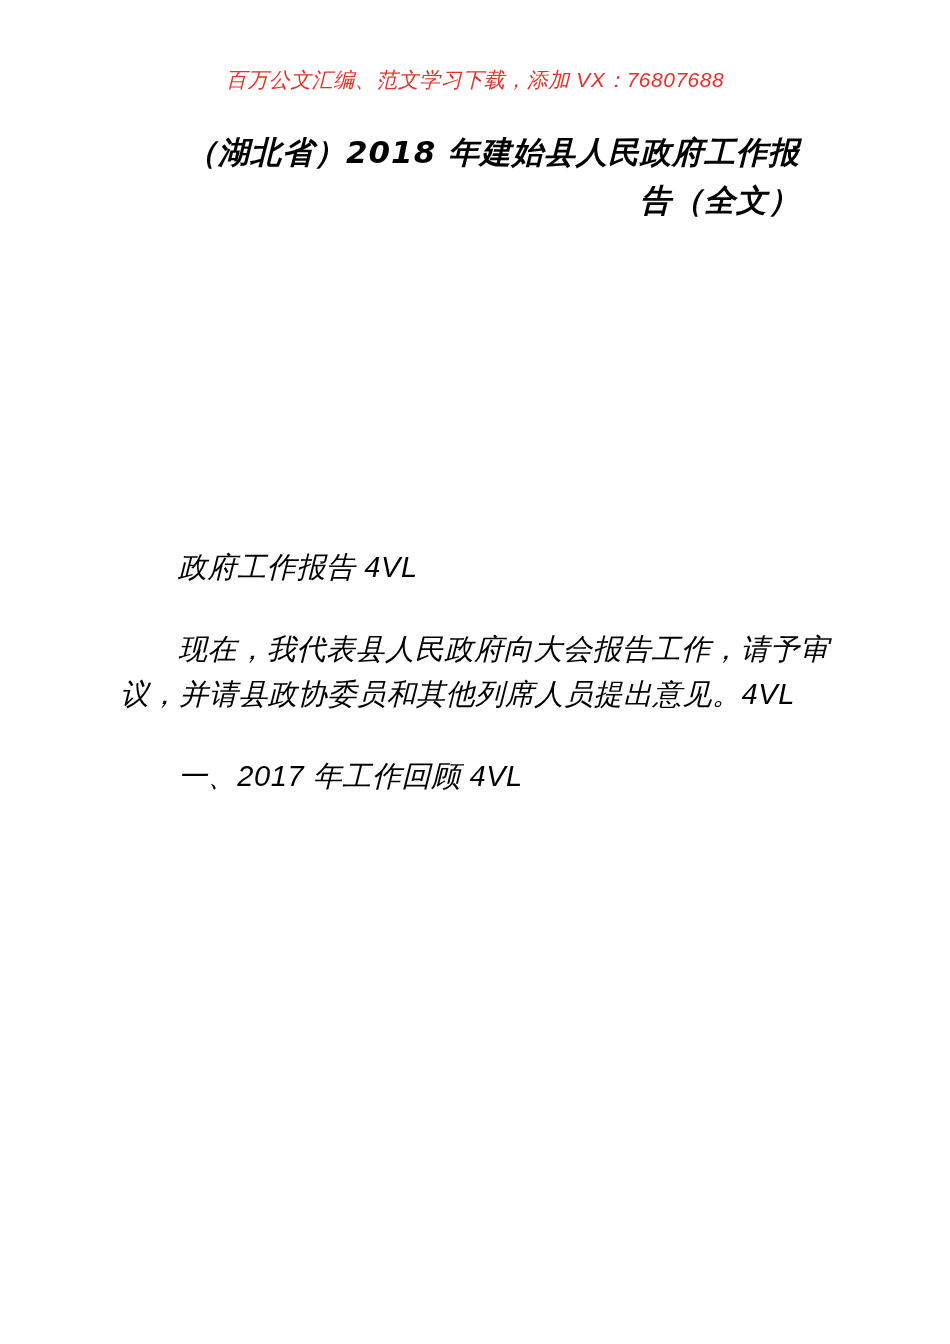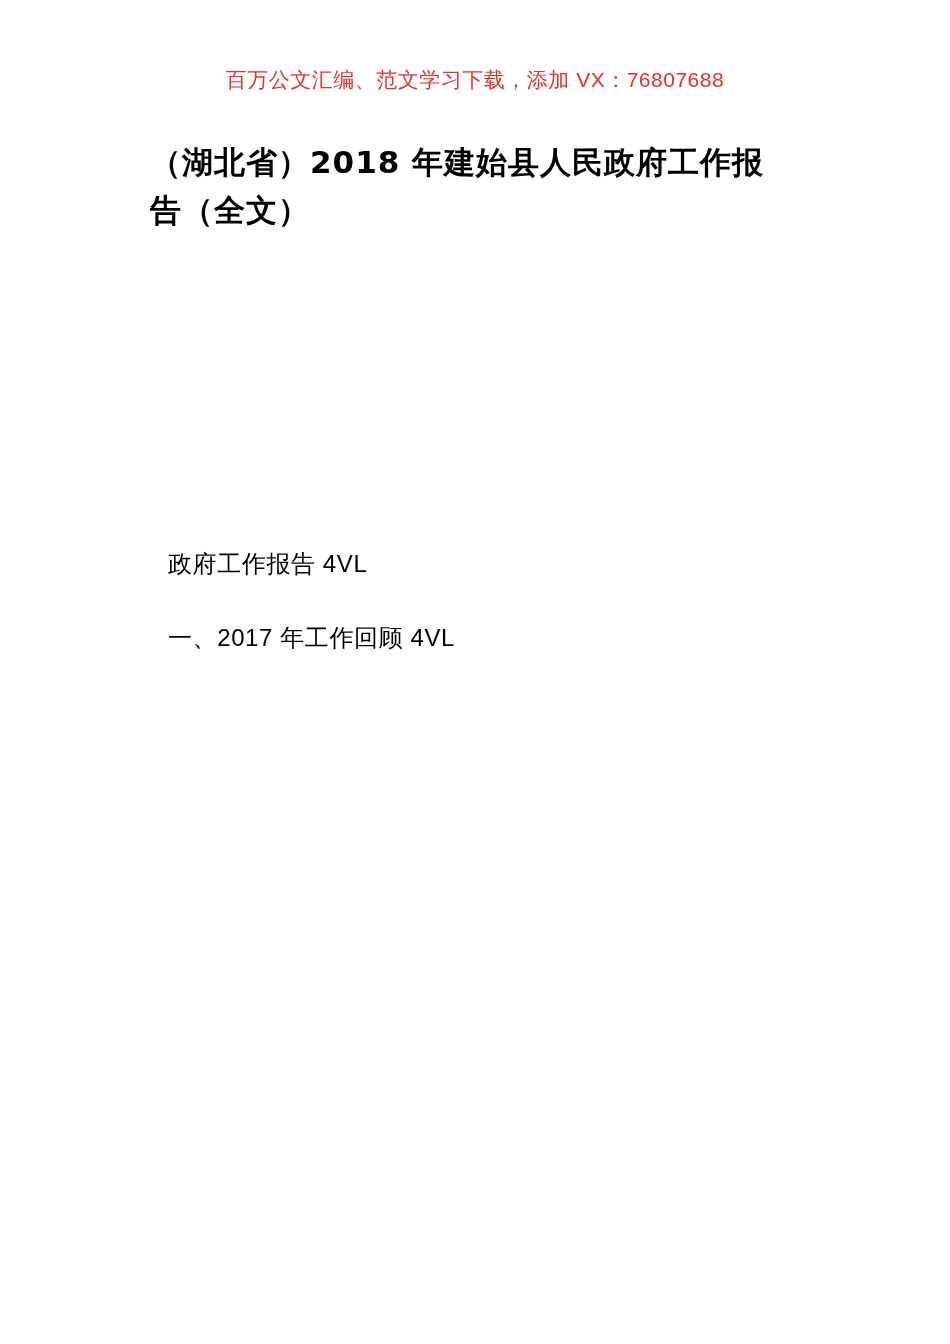--- a/index.html
+++ b/index.html
@@ -15,53 +15,54 @@
     font-family: "Liberation Sans", "DejaVu Sans", sans-serif;
     color: #000000;
     overflow: hidden;
   }
   .page {
     width: 832px;
     height: 1344px;
     position: relative;
     box-sizing: border-box;
     padding: 0 120px;
+    font-style: italic;
   }
   .watermark {
     position: absolute;
     top: 66px;
     left: 0;
     width: 950px;
     text-align: center;
     color: #e8302a;
     font-size: 21px;
     letter-spacing: 0.5px;
     font-family: "Liberation Sans", "DejaVu Sans", sans-serif;
     white-space: nowrap;
   }
   .doc-title {
     position: absolute;
-    top: 138px;
+    top: 128px;
     left: 150px;
     width: 650px;
-    text-align: left;
+    text-align: right;
     font-size: 31px;
     font-weight: bold;
     line-height: 1.55;
     letter-spacing: 1px;
     font-family: "DejaVu Sans", "Liberation Sans", sans-serif;
   }
   .body-block {
     position: absolute;
     top: 545px;
     left: 120px;
     width: 712px;
   }
   .para {
-    font-size: 24px;
+    font-size: 29px;
     line-height: 1.55;
     margin: 0 0 37px 0;
     text-indent: 2em;
     letter-spacing: 0.6px;
     word-break: break-all;
   }
   .para:last-child {
     margin-bottom: 17px;
   }
 </style>
@@ -69,16 +70,17 @@
 <body>
 
 <div class="page">
 
   <div class="watermark">百万公文汇编、范文学习下载，添加 VX：76807688</div>
 
   <div class="doc-title">（湖北省）2018 年建始县人民政府工作报 告（全文）</div>
 
   <div class="body-block">
     <p class="para">政府工作报告 4VL</p>
+    <p class="para">现在，我代表县人民政府向大会报告工作，请予审议，并请县政协委员和其他列席人员提出意见。4VL</p>
     <p class="para">一、2017 年工作回顾 4VL</p>
   </div>
 
 </div>
 
 </body></html>

